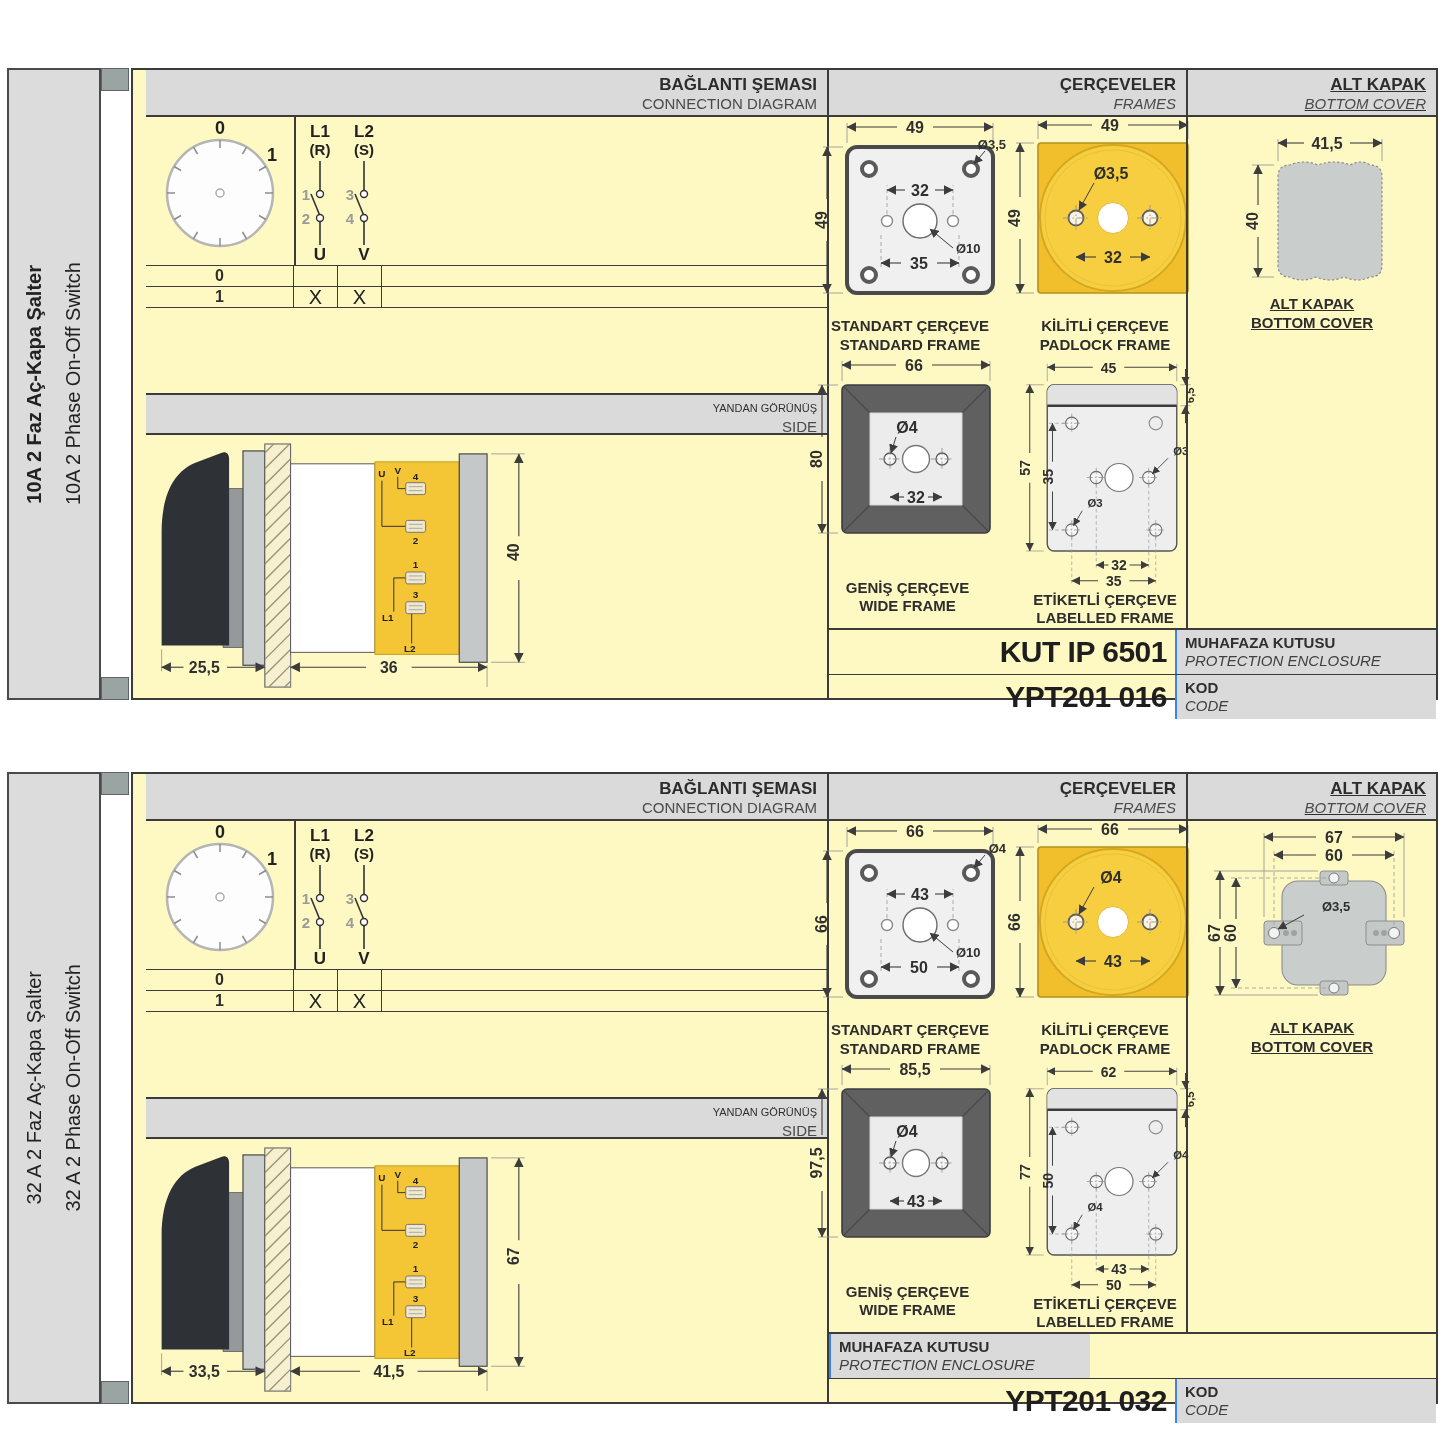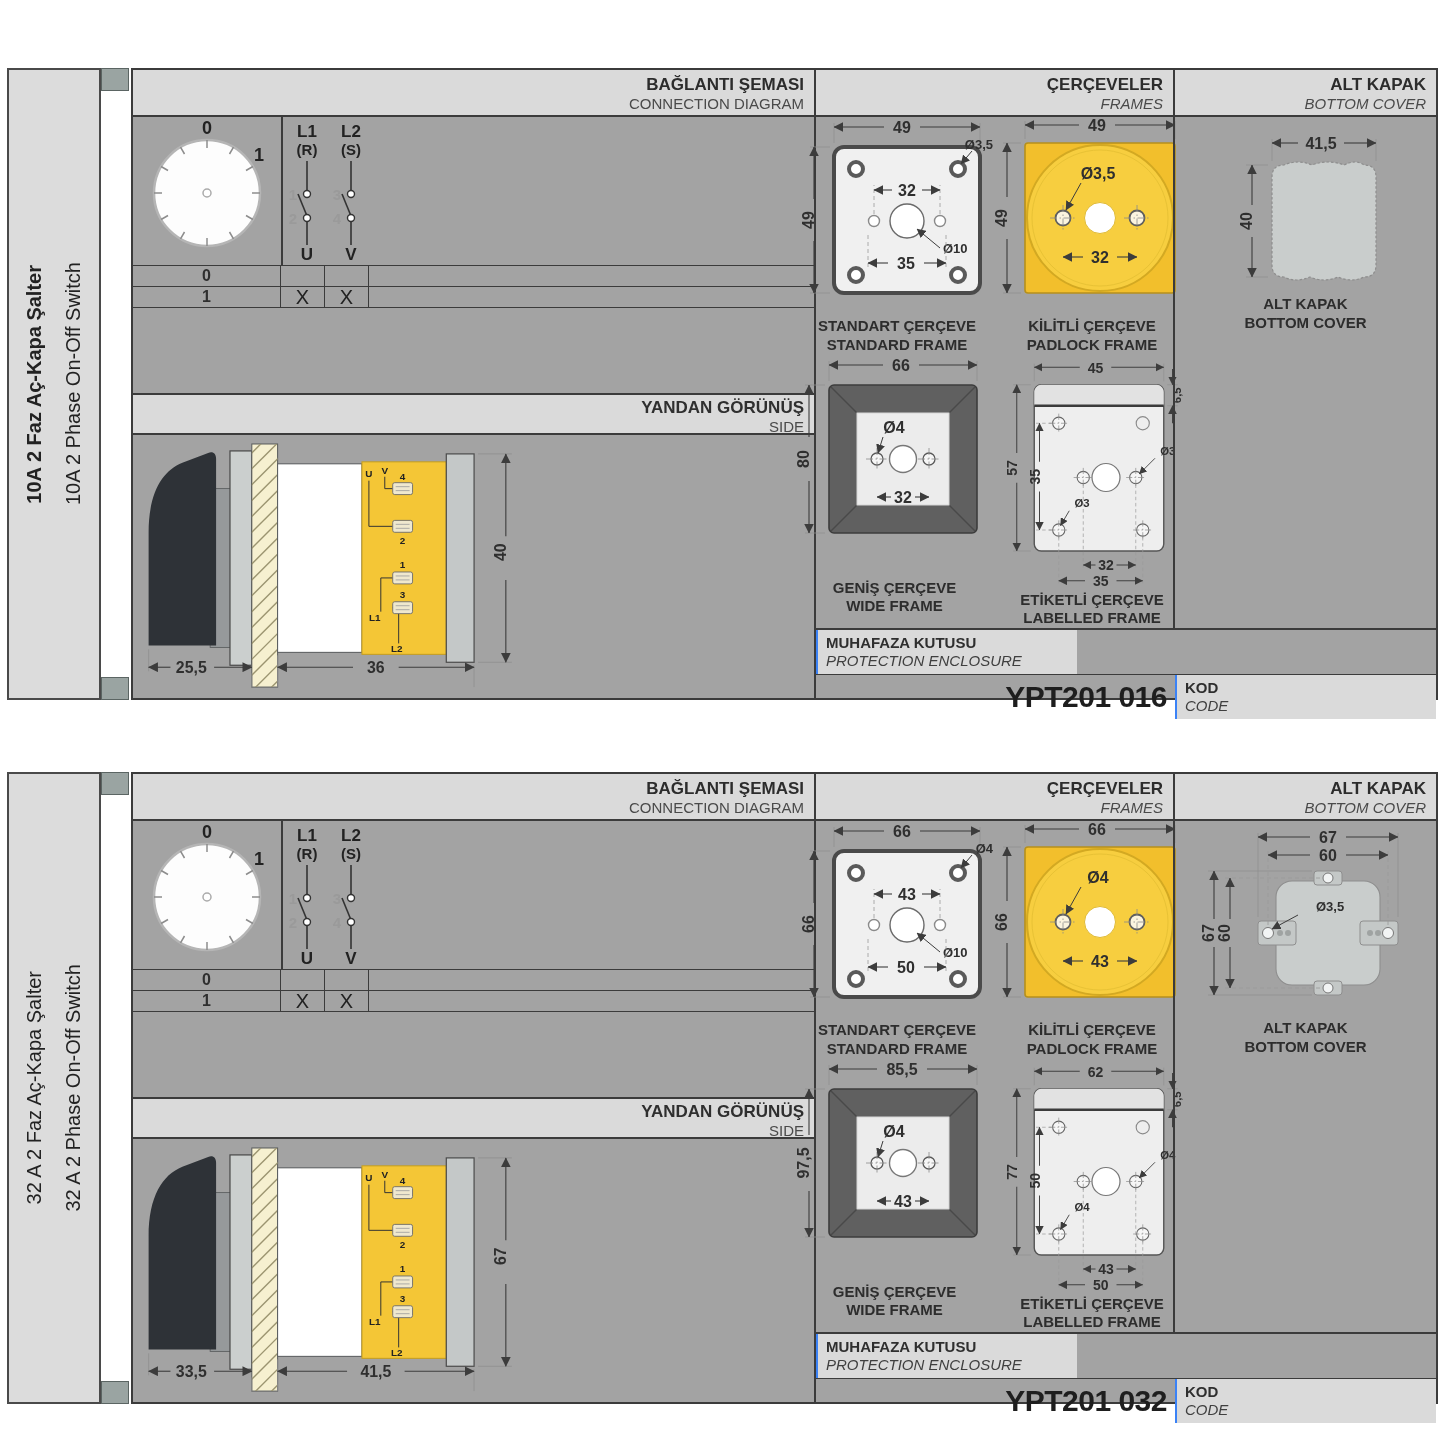--- a/index.html
+++ b/index.html
@@ -9,43 +9,43 @@
   .panel2{margin-top:72px;}
   
   .side-strip{width:94px;border:2px solid #4a4a4a;background:#DCDCDC;display:flex;flex-direction:row;justify-content:center;align-items:center;gap:16px;box-sizing:border-box;}
   .vtext{writing-mode:vertical-rl;transform:rotate(180deg);white-space:nowrap;font-size:20px;color:#222;}
   .vt-bold{font-weight:700;}
   
   .gap-strip{width:30px;position:relative;background:#fff;}
   .bind-mark{position:absolute;left:0;width:28px;height:23px;background:#9AA4A2;border:1px solid #5b6563;box-sizing:border-box;}
   .bm-top{top:0;} .bm-bot{bottom:0;}
   
-  .content{flex:1;border:2px solid #3b3b3b;box-sizing:border-box;display:flex;background:#a3a3a3;}
+  .content{flex:1;border:2px solid #3b3b3b;box-sizing:border-box;display:flex;background:#fef9c3;padding-left:13px;}
   .conn-col{width:681px;display:flex;flex-direction:column;box-sizing:border-box;}
   .right-wrap{flex:1;display:flex;flex-direction:column;border-left:2px solid #3b3b3b;}
   .right-top{display:flex;flex:1;}
   .frames-col{width:357px;display:flex;flex-direction:column;box-sizing:border-box;}
-  .cover-col{flex:1;border-left:2px solid #3b3b3b;display:flex;flex-direction:column;box-sizing:border-box;}
+  .cover-col{flex:1;border-left:2px solid #3b3b3b;display:flex;flex-direction:column;box-sizing:border-box;text-decoration:underline;}
   .sec-head{height:47px;background:#DADADA;border-bottom:2px solid #3b3b3b;text-align:right;padding:5px 10px 0 0;box-sizing:border-box;}
   .sec-head .tr{font-weight:700;font-size:17px;color:#2c2c2c;line-height:20px;}
   .sec-head .en{font-size:15px;color:#4a4a4a;line-height:18px;}
   .it{font-style:italic;}
   
   .diag-row{height:148px;display:flex;}
   .dial-cell{width:148px;}
   .contacts-cell{flex:1;border-left:2px solid #3b3b3b;}
   .conn-table{display:grid;grid-template-columns:148px 44px 44px 1fr;}
   .conn-table>div{height:21px;border-top:1.5px solid #3b3b3b;display:flex;align-items:center;justify-content:center;box-sizing:border-box;}
   .conn-table .c1,.conn-table .c2,.conn-table .c3{border-right:1.5px solid #3b3b3b;}
   .conn-table .pos{font-weight:700;font-size:16px;}
   .conn-table .xm{font-size:20px;color:#222;}
   .tbl-bottom{border-top:1.5px solid #3b3b3b;}
   .conn-gap{height:85px;}
   .side-band{height:42px;background:#DADADA;border-top:2px solid #3b3b3b;border-bottom:2px solid #3b3b3b;text-align:right;padding:3px 10px 0 0;box-sizing:border-box;}
-  .side-band .tr{font-weight:700;font-size:17px;line-height:20px;}
+  .side-band .tr{font-weight:400;font-size:11px;line-height:20px;}
   .side-band .en{font-size:15px;color:#4a4a4a;line-height:17px;}
   .side-area{flex:1;padding:6px 0 0 8px;}
   
   .frames-body{flex:1;display:flex;flex-direction:column;align-items:center;}
   .fr-row{display:flex;justify-content:space-around;}
   .fr-cell{display:flex;flex-direction:column;align-items:center;}
   .caption{text-align:center;font-weight:700;font-size:15px;line-height:1.25;color:#2d2d2d;margin-top:-2px;}
   .cover-body{display:flex;flex-direction:column;align-items:center;padding-top:4px;}
   
   .codes{border-top:2px solid #3b3b3b;}
@@ -454,20 +454,21 @@
             </svg>
             <div class="caption">
               <div>ALT KAPAK</div>
               <div>BOTTOM COVER</div>
             </div>
           </div>
         </div>
       </div>
       <div class="codes">
         <div class="code-row">
+          <div class="code-val">KUT IP 6501</div>
           <div class="code-lbl">
             <div class="tr">MUHAFAZA KUTUSU</div>
             <div class="en it">PROTECTION ENCLOSURE</div>
           </div>
         </div>
         <div class="code-row">
           <div class="code-val">YPT201 016</div>
           <div class="code-lbl">
             <div class="tr">KOD</div>
             <div class="en it">CODE</div>

